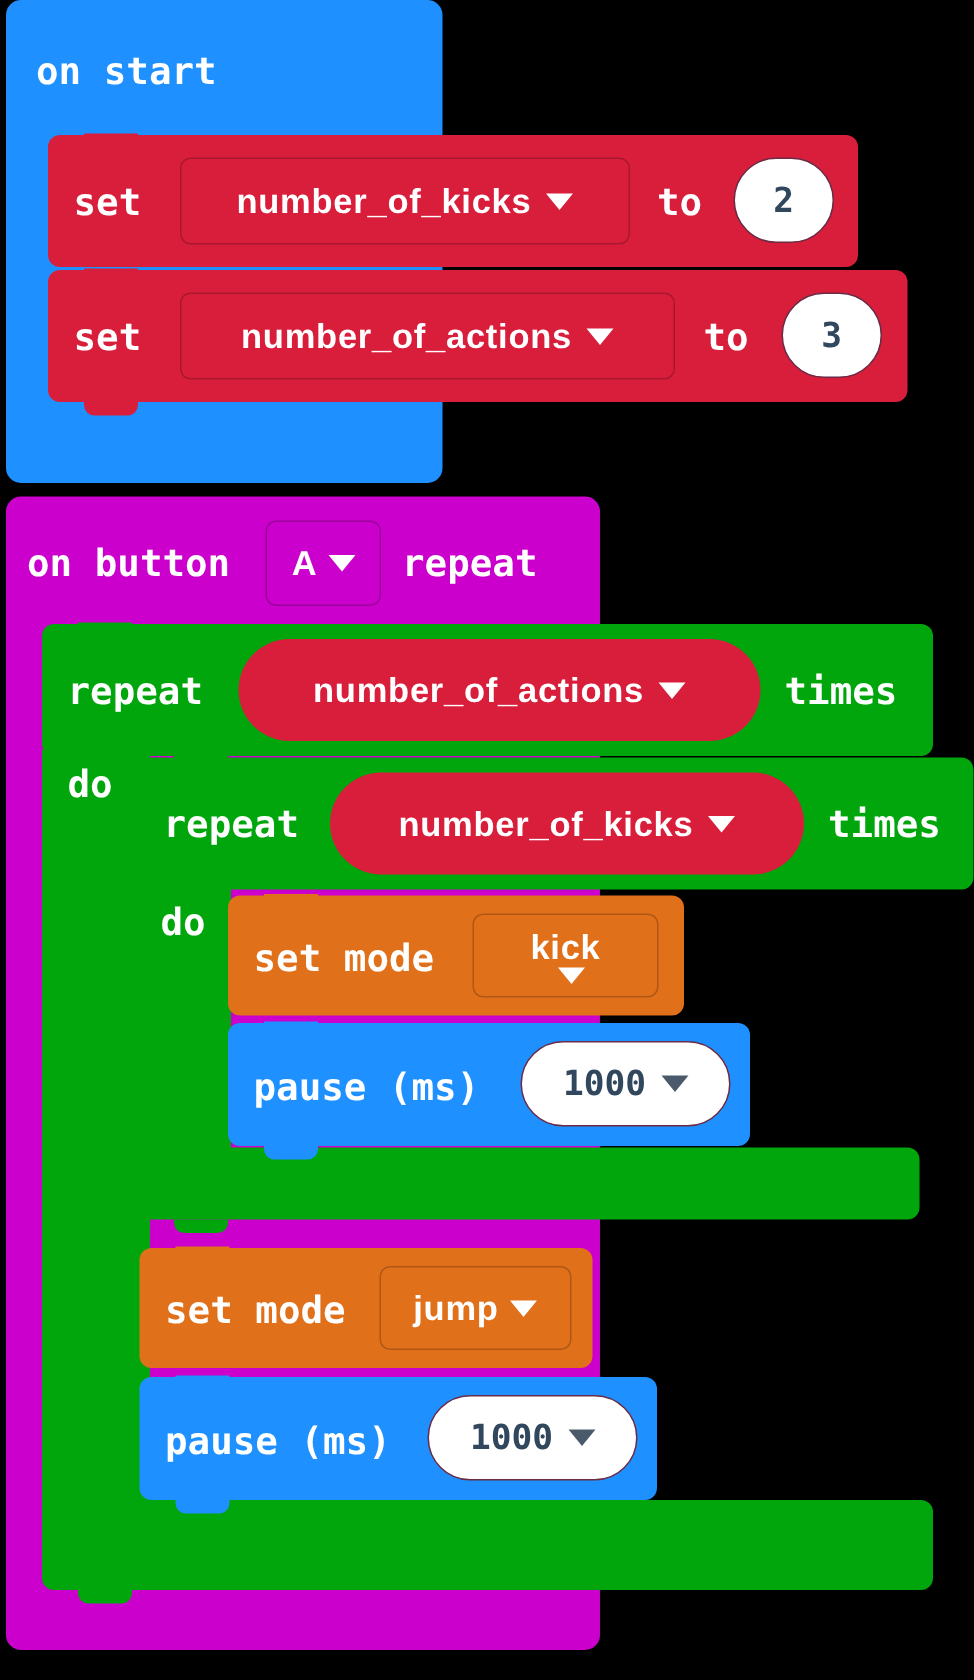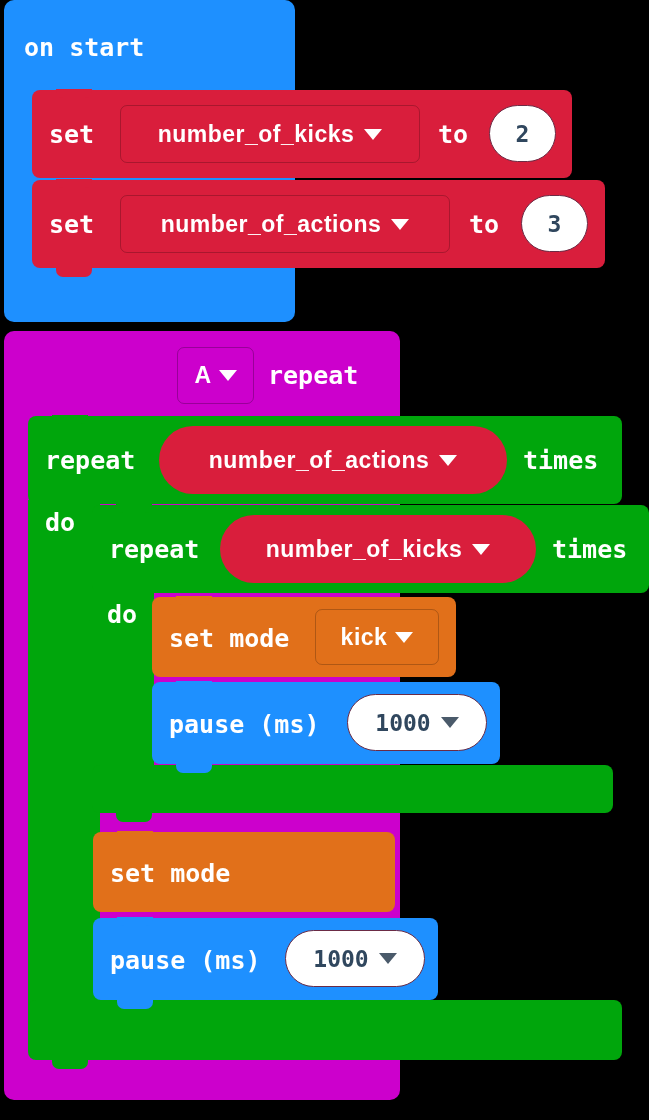--- a/index.html
+++ b/index.html
@@ -142,20 +142,21 @@
       <span class="dd"></span>
     </div>
     <span class="txt" style="left:437px; top:30px;">to</span>
     <div class="field-white" style="left:489px; top:15px; width:67px; height:57px;">
       <span>3</span>
     </div>
   </div>
 
   <div class="blk" style="left:4px; top:331px; width:396px; height:769px; background:#CC00CC; border-radius:10px;"></div>
 
+  <span class="txt" style="left:18px; top:361px;">on button</span>
   <div class="field-outline" style="left:177px; top:347px; width:77px; height:57px; border-color:rgba(0,0,0,0.25);">
     <span class="label">A</span>
     <span class="dd" style="margin-left:7px;"></span>
   </div>
   <span class="txt" style="left:268px; top:361px;">repeat</span>
 
   <div class="blk" style="left:28px; top:416px; width:594px; height:88px; background:#00A60C;">
     <div class="notch-top" style="left:24px; background:#00A60C;"></div>
     <span class="txt" style="left:17px; top:30px;">repeat</span>
     <div class="field-round" style="left:131px; top:10px; width:348px; height:68px; background:#D91E3C;">
@@ -185,39 +186,43 @@
   <div class="blk" style="left:92px; top:590px; width:62px; height:200px; background:#00A60C; border-radius:0;"></div>
   <span class="txt" style="left:107px; top:600px;">do</span>
 
   <div class="blk" style="left:92px; top:765px; width:521px; height:48px; background:#00A60C;">
     <div class="notch-bot" style="left:24px; background:#00A60C;"></div>
   </div>
 
   <div class="blk" style="left:152px; top:597px; width:304px; height:80px; background:#E1701A;">
     <div class="notch-top" style="left:24px; background:#E1701A;"></div>
     <span class="txt" style="left:17px; top:27px;">set mode</span>
-    <div class="field-outline" style="left:163px; top:12px; width:124px; height:56px;">
+    <div class="field-outline" style="left:163px; top:12px; width:124px; height:56px;flex-direction:column;">
       <span class="label">kick</span>
       <span class="dd" style="margin-left:8px;"></span>
     </div>
   </div>
 
   <div class="blk" style="left:152px; top:682px; width:348px; height:82px; background:#1E90FF;">
     <div class="notch-top" style="left:24px; background:#1E90FF;"></div>
     <div class="notch-bot" style="left:24px; background:#1E90FF;"></div>
     <span class="txt" style="left:17px; top:28px;">pause (ms)</span>
     <div class="field-white" style="left:195px; top:12px; width:140px; height:57px;">
       <span>1000</span>
       <span class="dd dd-dark"></span>
     </div>
   </div>
 
   <div class="blk" style="left:93px; top:832px; width:302px; height:80px; background:#E1701A;">
     <div class="notch-top" style="left:24px; background:#E1701A;"></div>
     <span class="txt" style="left:17px; top:27px;">set mode</span>
+    <div class="field-outline" style="left:160px; top:12px; width:128px; height:56px;">
+      <span class="label">jump</span>
+      <span class="dd" style="margin-left:8px;"></span>
+    </div>
   </div>
 
   <div class="blk" style="left:93px; top:918px; width:345px; height:82px; background:#1E90FF;">
     <div class="notch-top" style="left:24px; background:#1E90FF;"></div>
     <div class="notch-bot" style="left:24px; background:#1E90FF;"></div>
     <span class="txt" style="left:17px; top:28px;">pause (ms)</span>
     <div class="field-white" style="left:192px; top:12px; width:140px; height:57px;">
       <span>1000</span>
       <span class="dd dd-dark"></span>
     </div>

